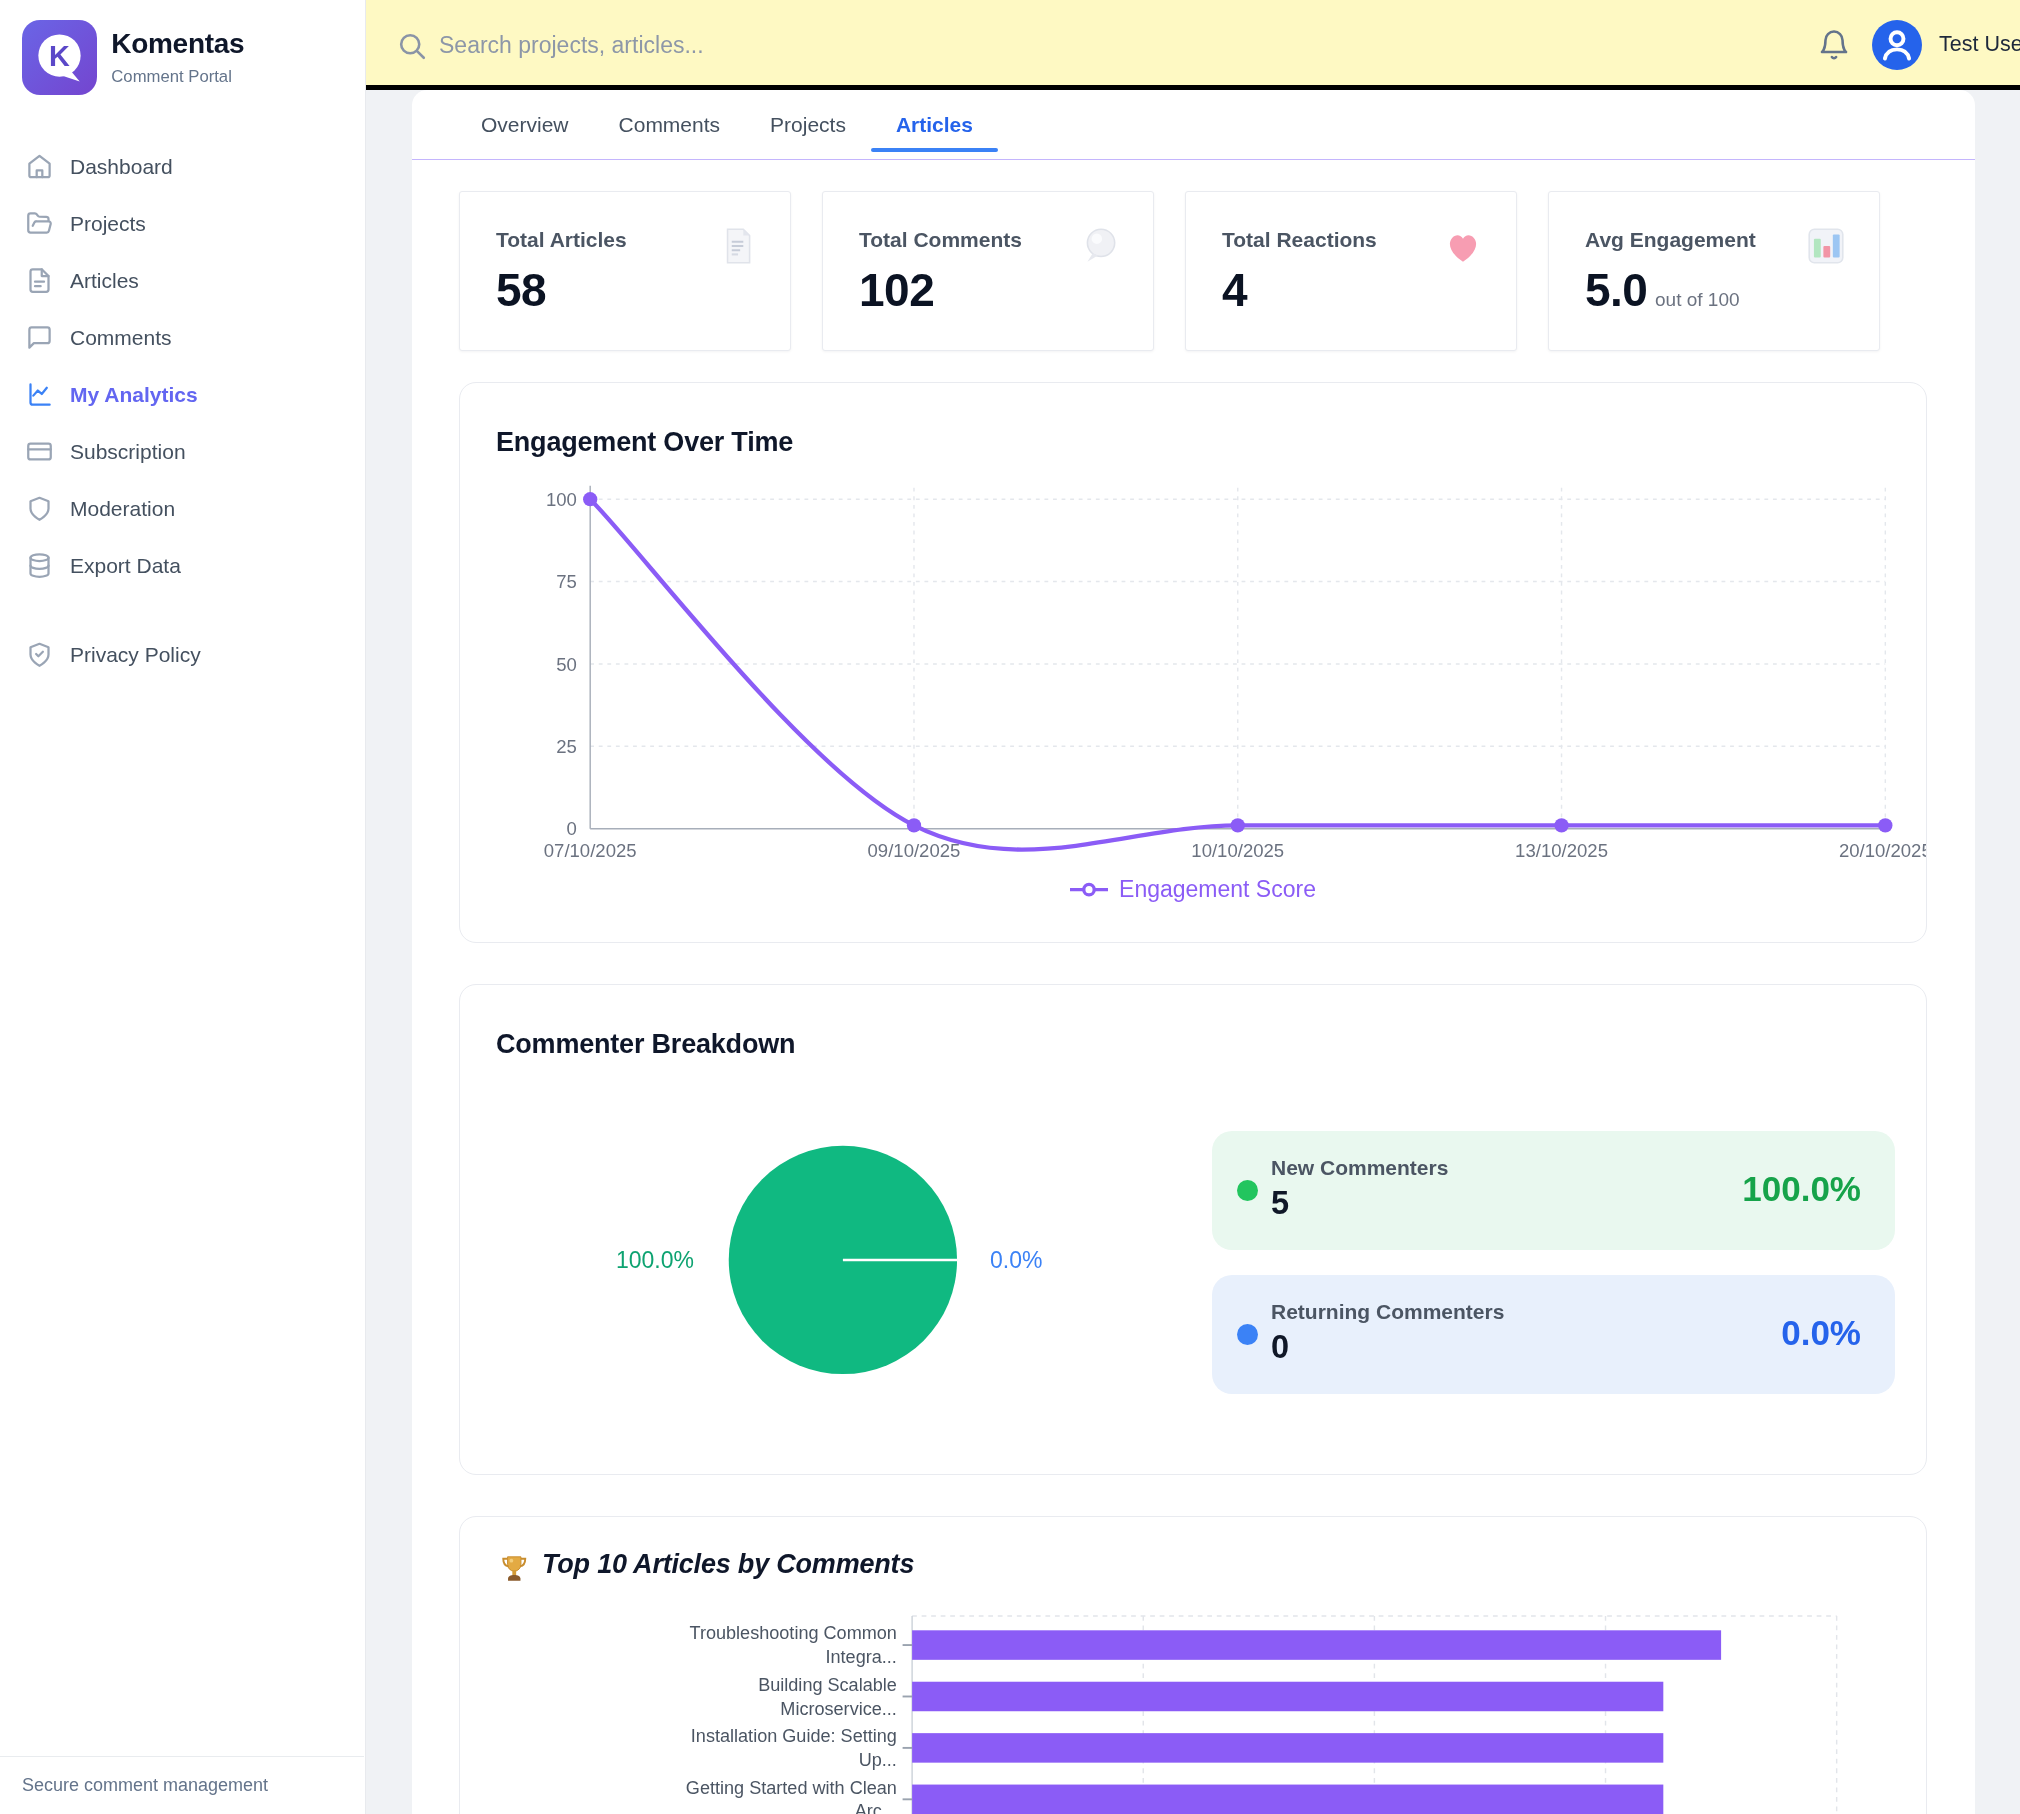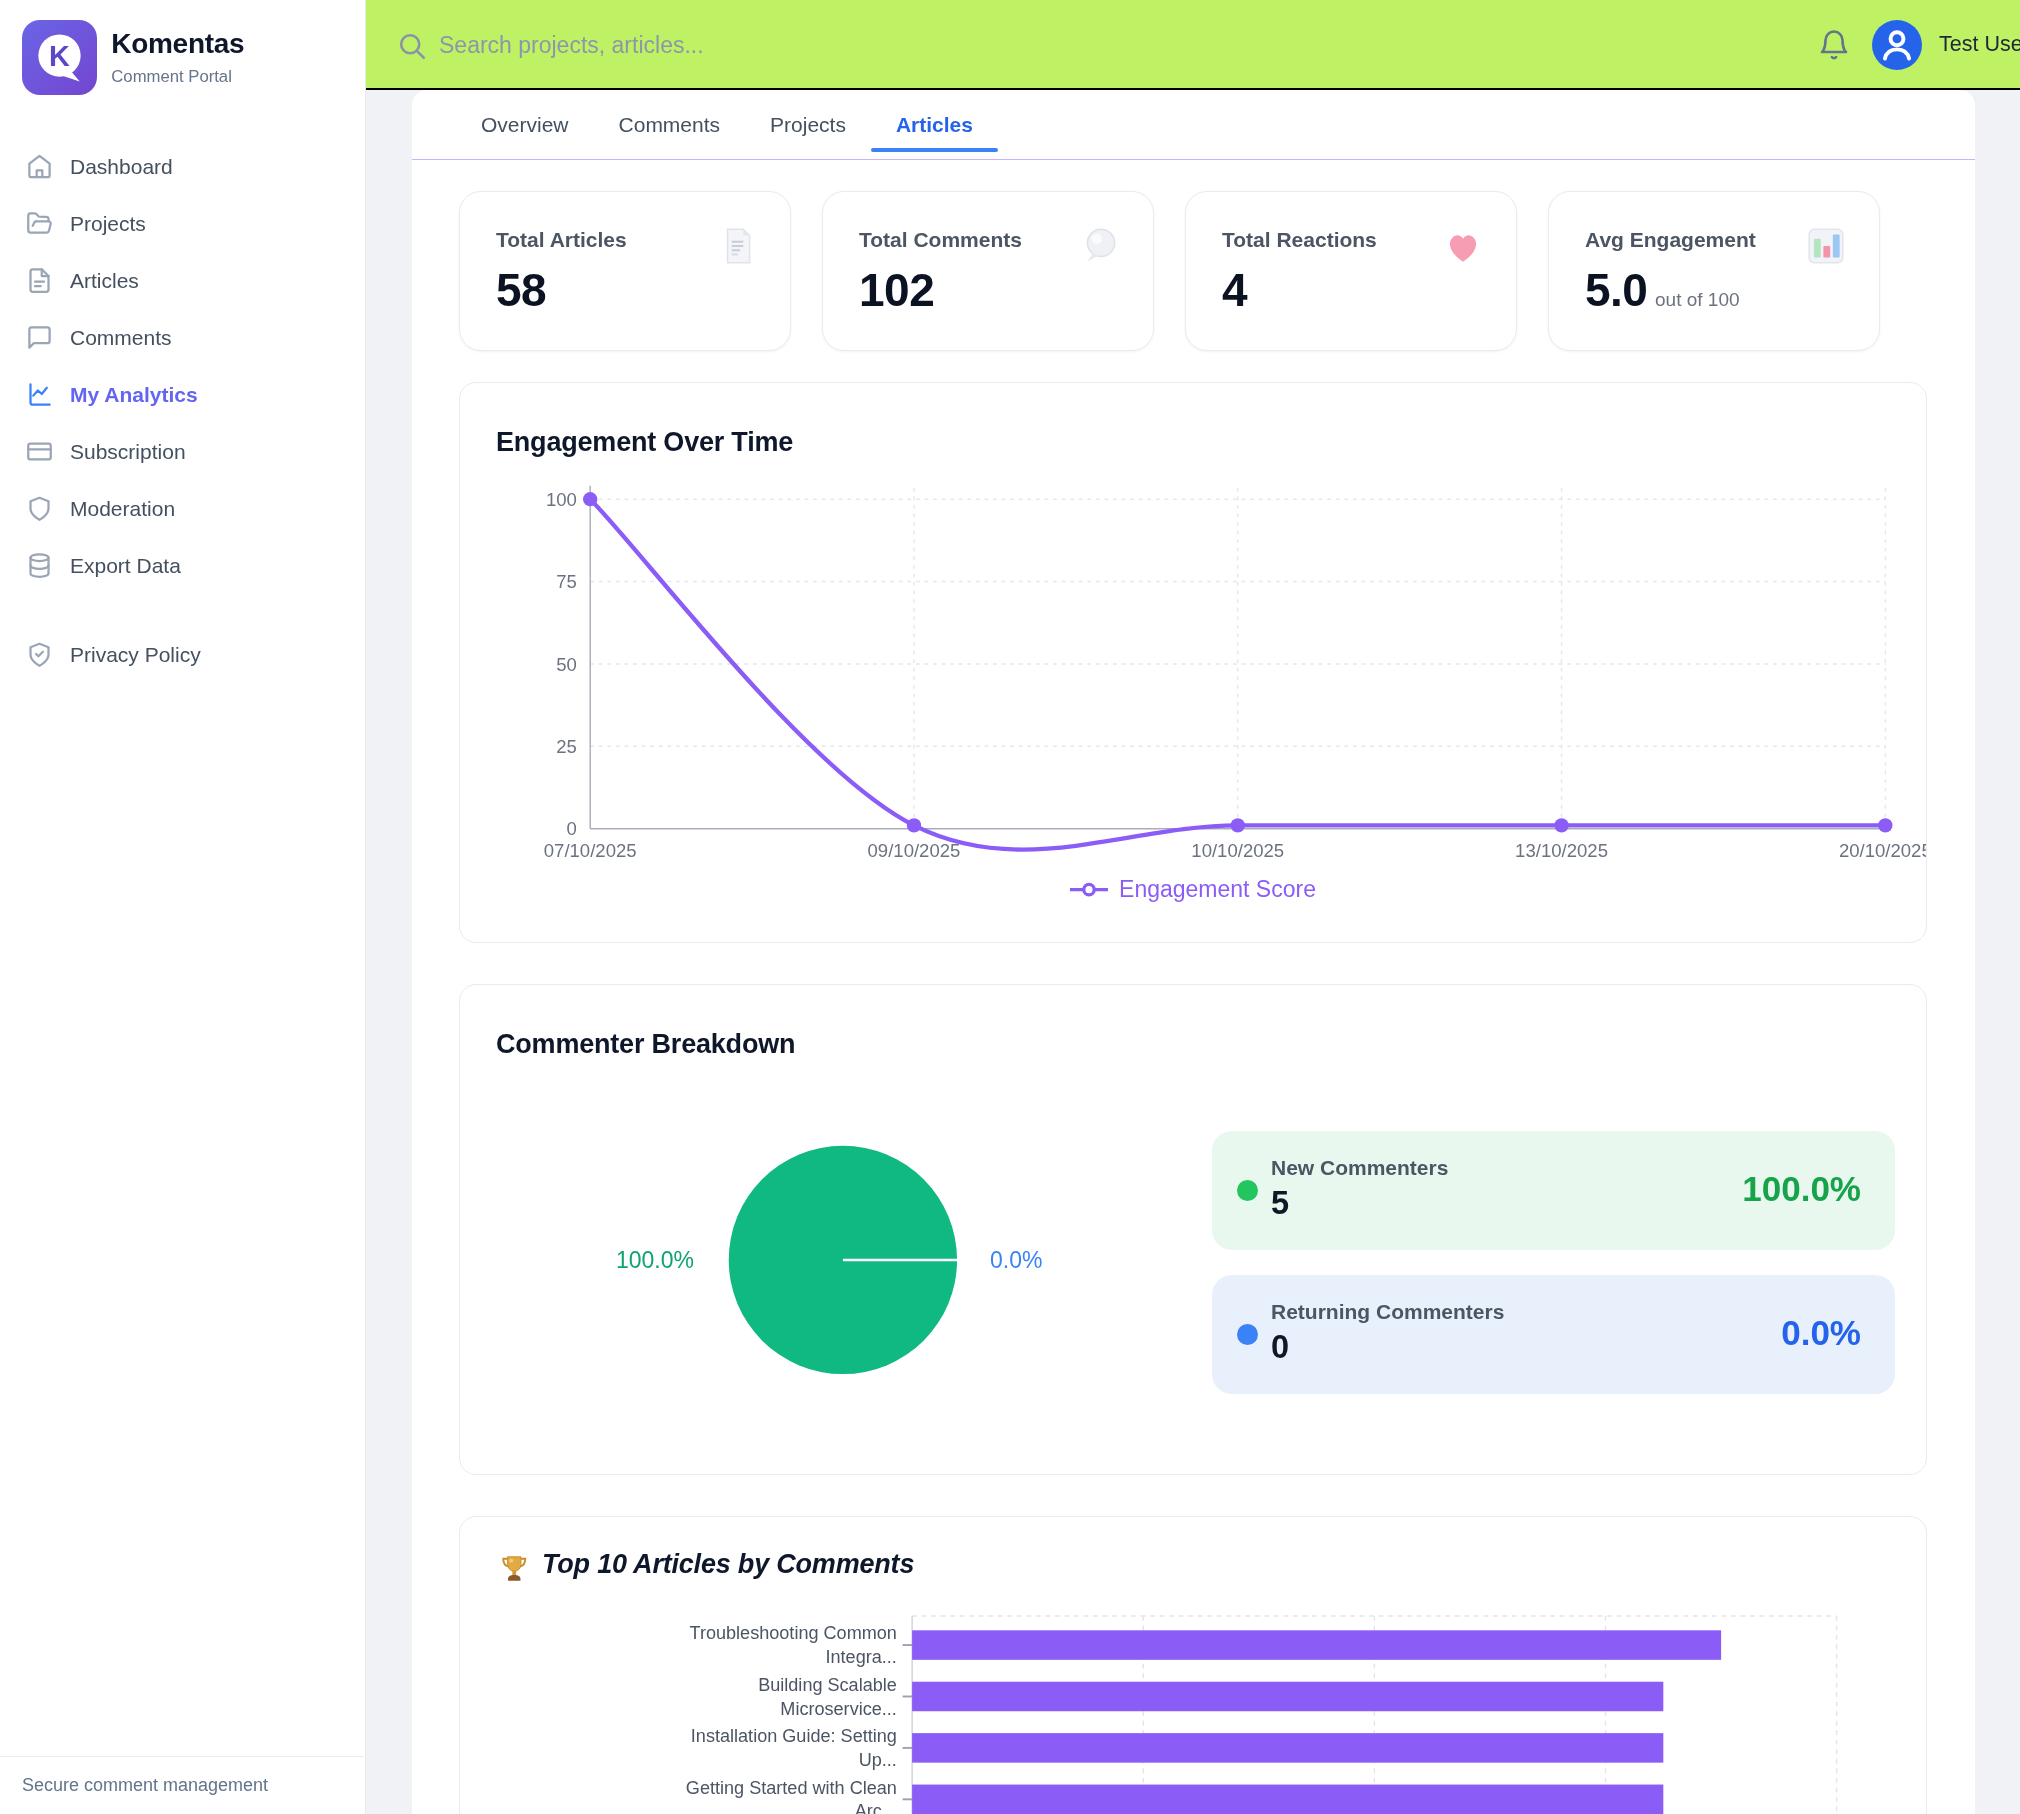--- a/index.html
+++ b/index.html
@@ -19,21 +19,21 @@
   .nav-item { height:57px; display:flex; align-items:center; padding-left:26px; cursor:pointer; color:#44505f; }
   .nav-item .nicon { width:27px; height:27px; color:#9aa5b5; flex:0 0 auto; }
   .nav-item .nicon svg { width:27px; height:27px; display:block; }
   .nav-item .nlabel { margin-left:17px; font-size:21px; font-weight:500; }
   .nav-item.active .nlabel { color:#6366f1; font-weight:600; }
   .nav-item.active .nicon { color:#3b82f6; }
   .nav-legal { position:absolute; top:626px; left:0; right:0; }
   .side-footer { position:absolute; left:0; right:1px; bottom:0; height:58px; border-top:1px solid #e9ecef; display:flex; align-items:center; padding-left:22px; font-size:18px; color:#64748b; background:#fff; }
 
   
-  .topbar { position:absolute; left:366px; top:0; width:1655px; height:90px; background:#bef264; border-bottom:2px solid #000000; z-index:4; overflow:hidden; }
+  .topbar { position:absolute; left:366px; top:0; width:1655px; height:90px; background:#fef9c3; border-bottom:5px solid #000000; z-index:4; overflow:hidden; }
   .search-icon { position:absolute; left:30px; top:30px; width:31px; height:31px; color:#8a94a6; }
   .search-icon svg { width:31px; height:31px; }
   .search-input { position:absolute; left:73px; top:26px; width:841px; height:38px; border:none; outline:none; font-size:23px; color:#334155; font-family:inherit; background:transparent; }
   .search-input::placeholder { color:#8d97a8; }
   .bell { position:absolute; left:1451px; top:28px; width:34px; height:34px; color:#64748b; cursor:pointer; }
   .bell svg { width:34px; height:34px; }
   .avatar { position:absolute; left:1506px; top:20px; width:50px; height:50px; border-radius:50%; background:#2563eb; cursor:pointer; }
   .avatar svg { width:50px; height:50px; display:block; }
   .user-name { position:absolute; left:1573px; top:32px; font-size:21.5px; font-weight:500; color:#1e293b; white-space:nowrap; cursor:pointer; }
 
@@ -42,21 +42,21 @@
   .main-card { position:absolute; left:46px; top:0; width:1563px; height:1724px; background:#fff; border-radius:15.3px 15.3px 0 0; }
 
   
   .tabbar { position:relative; height:70px; border-bottom:1px solid #c4b5fd; padding-left:44px; display:flex; align-items:stretch; }
   .tab { position:relative; padding:0 25px; display:flex; align-items:center; font-size:21px; font-weight:500; color:#44505f; cursor:pointer; }
   .tab.active { color:#2563eb; font-weight:600; }
   .tab.active::after { content:""; position:absolute; left:0; right:0; bottom:6.7px; height:4.8px; border-radius:2.9px; background:#3b82f6; }
 
   
   .stats-row { position:absolute; left:47px; top:101px; width:1468px; display:flex; gap:31px; }
-  .stat-card { width:332px; height:160px; background:#fff; border:1.4px solid #e9ebf0; border-radius:22px; position:relative; box-shadow:0 1px 2.9px rgba(16,24,40,.05); }
+  .stat-card { width:332px; height:160px; background:#fff; border:1.4px solid #e9ebf0; border-radius:3px; position:relative; box-shadow:0 1px 2.9px rgba(16,24,40,.05); }
   .stat-label { position:absolute; left:36px; top:36px; font-size:21px; font-weight:600; color:#4b5563; }
   .stat-value { position:absolute; left:36px; top:71px; font-size:46px; font-weight:800; color:#0b1323; letter-spacing:-0.5px; }
   .stat-suffix { font-size:19px; font-weight:500; color:#6b7280; letter-spacing:0; margin-left:7.6px; }
   .stat-icon { position:absolute; right:32.5px; top:32.5px; width:42px; height:42px; }
   .stat-icon svg { width:42px; height:42px; }
 
   
   .panel { position:absolute; left:47px; width:1468px; background:#fff; border:1.4px solid #e9ebf0; border-radius:17px; }
   .panel-title { position:absolute; left:36px; top:44px; font-size:27px; font-weight:700; color:#0f172a; letter-spacing:-0.2px; }
   #panel-engagement { top:292px; height:561px; }

